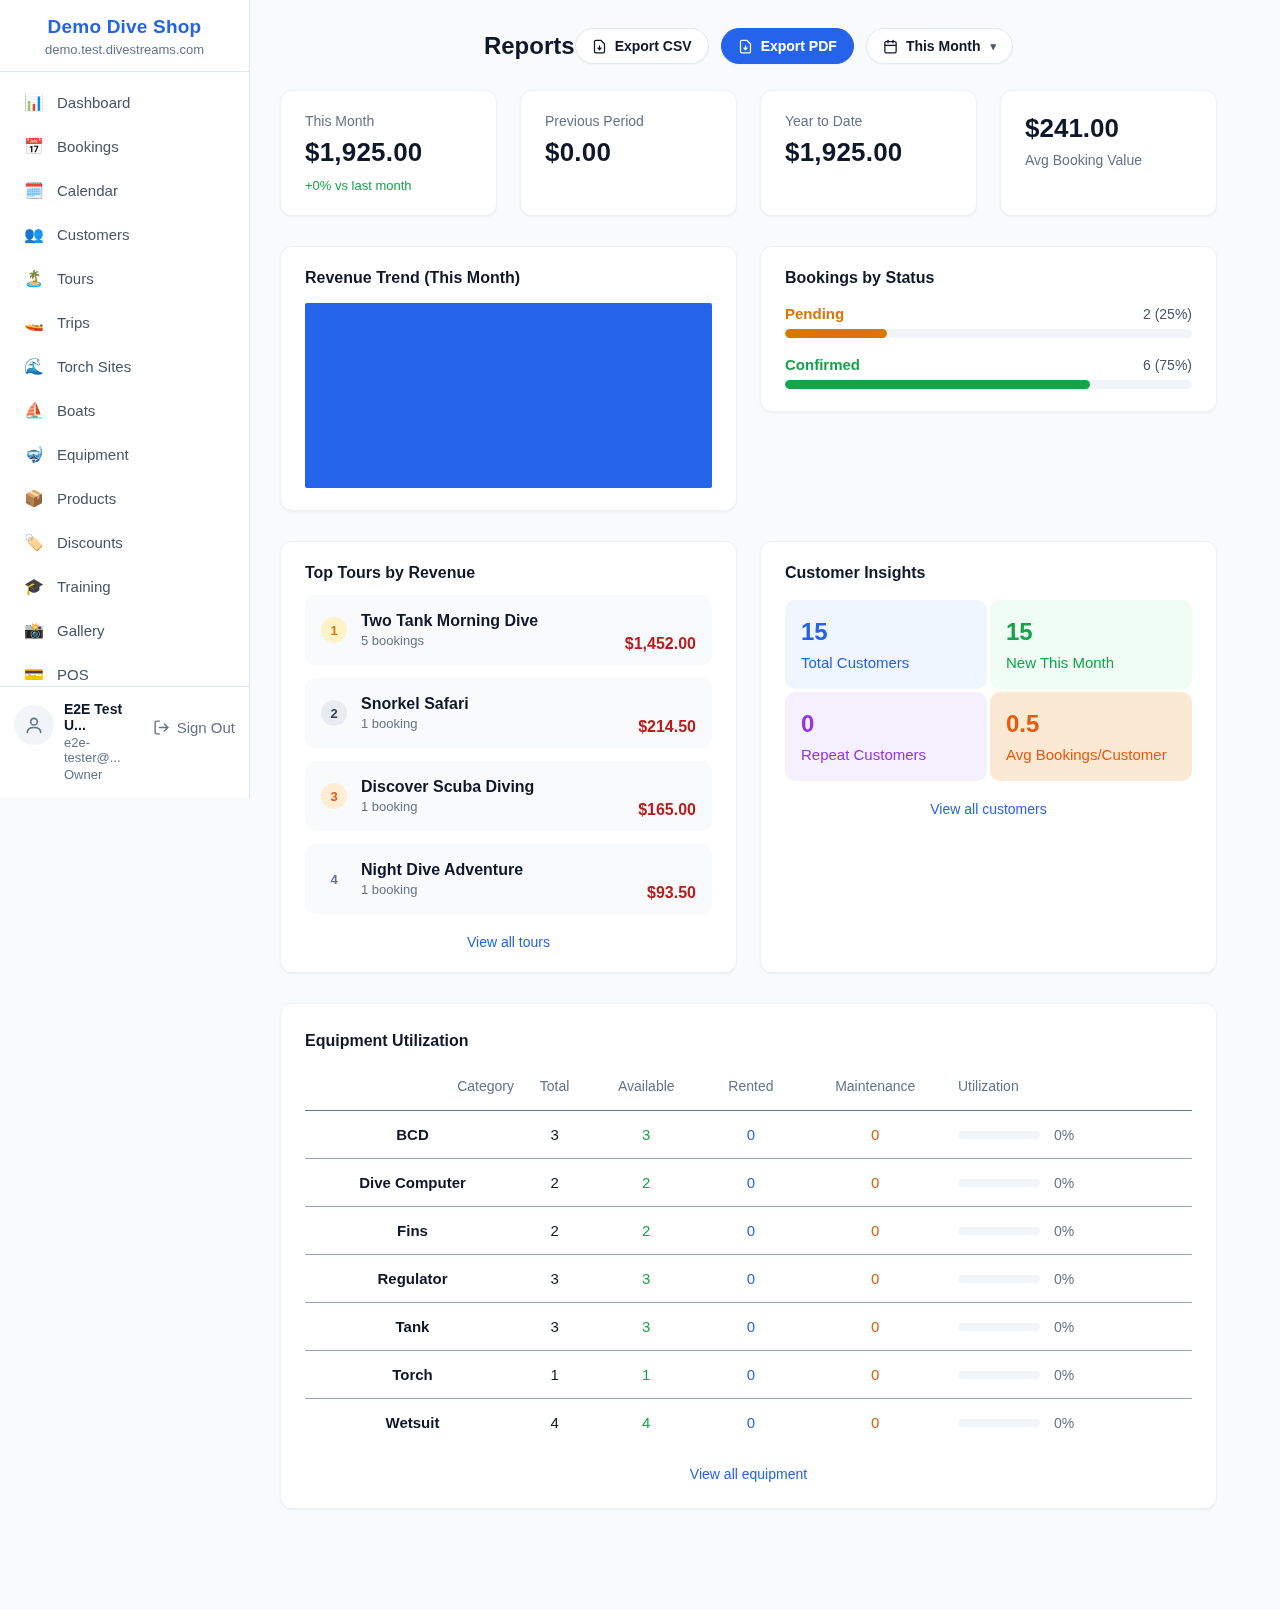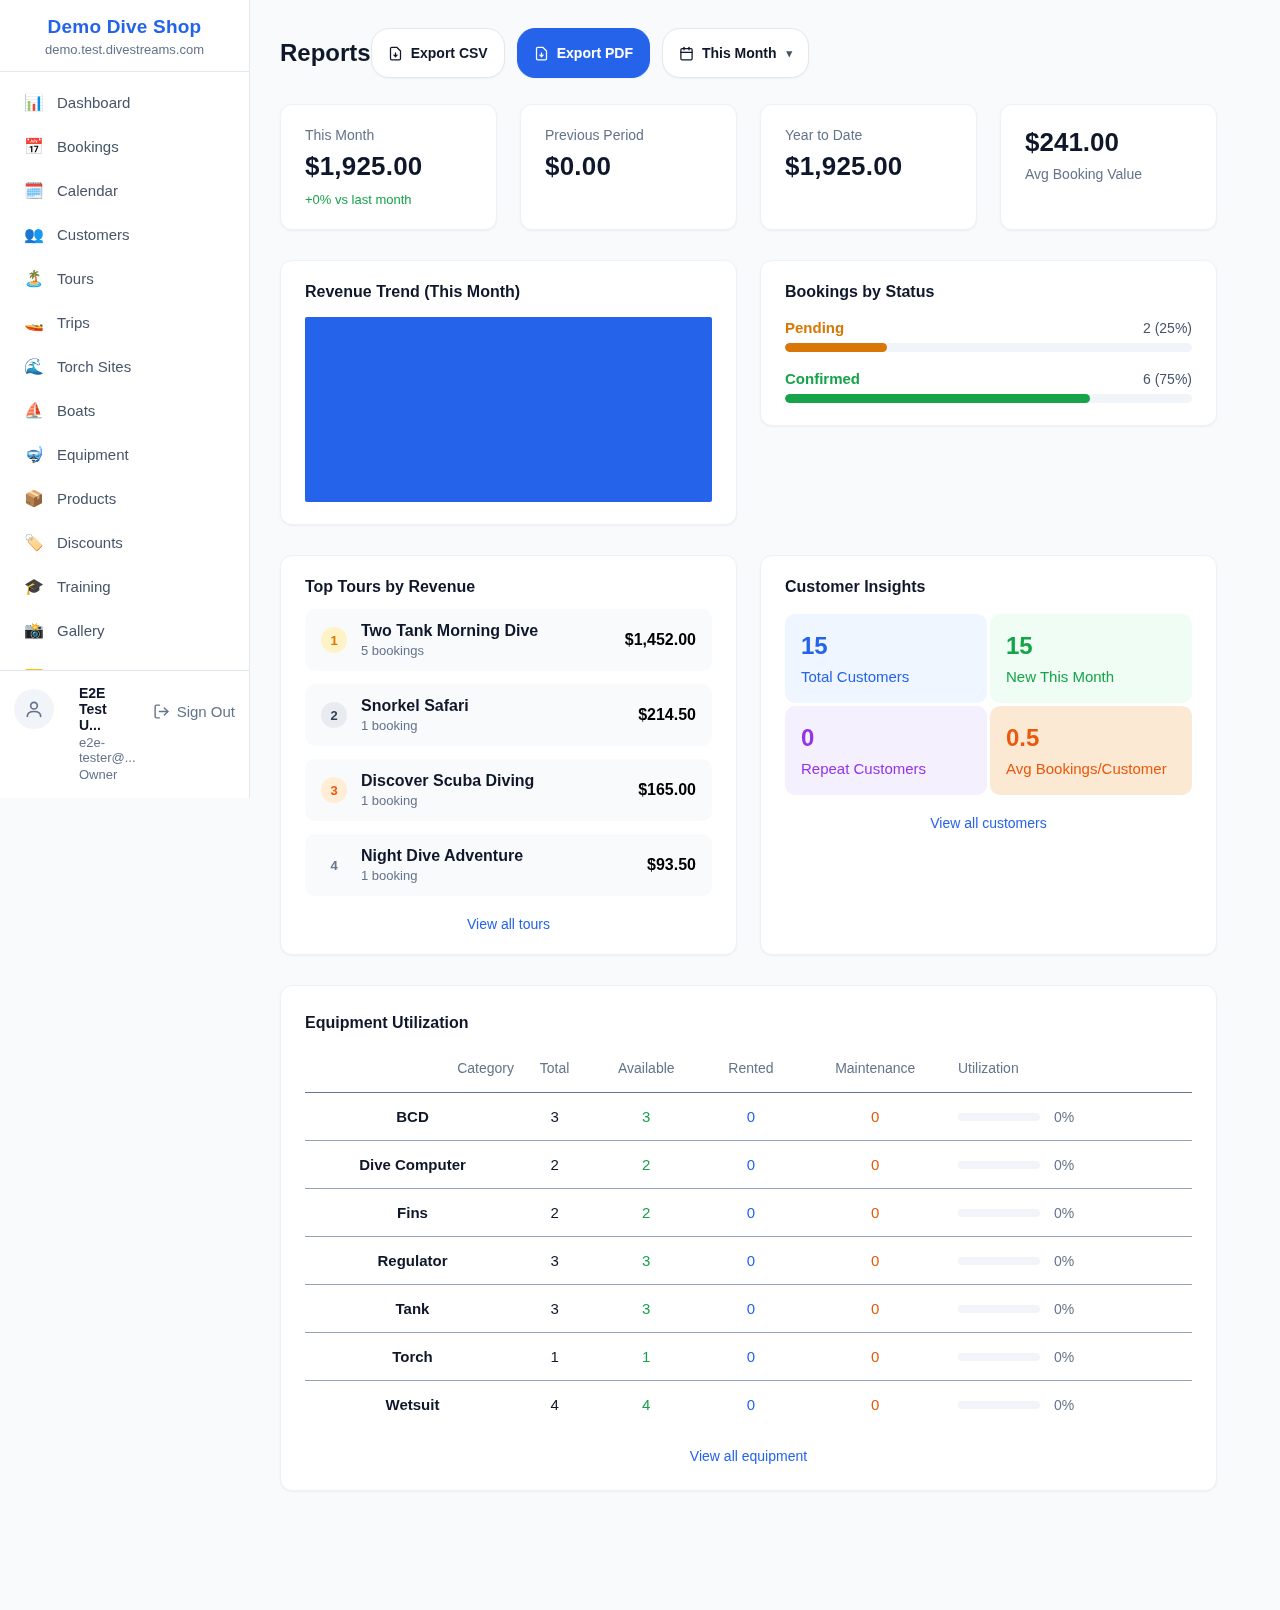--- a/index.html
+++ b/index.html
@@ -20,44 +20,44 @@
   .brand-sub { color:#64748b; font-size:13px; margin-top:4px; }
   .nav { padding:12px 12px 0; flex:1; overflow:hidden; }
   .nav-item {
     display:flex; align-items:center; gap:13px;
     padding:9px 12px; margin-bottom:7px; border-radius:8px;
     color:#475569; font-size:15px; cursor:pointer;
   }
   .nav-item .ni { width:20px; font-size:16px; text-align:center; flex:0 0 20px; }
   .user-panel {
     border-top:1px solid #e2e8f0; padding:12px 14px 16px;
-    display:flex; align-items:flex-start; gap:25px;
+    display:flex; align-items:flex-start; gap:10px;
   }
   .avatar {
     width:40px; height:40px; border-radius:50%; background:#f1f5f9;
     display:flex; align-items:center; justify-content:center; flex:0 0 40px;
     margin-top:6px;
   }
   .user-meta { flex:1; min-width:0; }
   .user-name { font-size:14px; font-weight:700; color:#0f172a; margin-top:2px; }
   .user-email { font-size:13px; color:#64748b; margin-top:2px; }
   .user-role { font-size:13px; color:#64748b; margin-top:2px; }
   .signout {
     display:flex; align-items:center; gap:7px; color:#64748b; font-size:15px;
     cursor:pointer; margin-top:20px; white-space:nowrap;
   }
   
   .main { position:absolute; left:250px; top:0; width:1030px; padding:28px 63px 40px 30px; }
-  .page-head { display:flex; align-items:center; justify-content:flex-start; margin-bottom:26px; }
+  .page-head { display:flex; align-items:center; justify-content:center; margin-bottom:26px; }
   .page-title { font-size:24px; font-weight:800; color:#0f172a; }
   .head-actions { display:flex; gap:12px; }
   .btn {
     display:flex; align-items:center; gap:8px;
     border:1px solid #e2e8f0; background:#fff; border-radius:18px;
-    padding:16px 16px; font-size:14px; font-weight:700; color:#0f172a;
+    padding:9px 16px; font-size:14px; font-weight:700; color:#0f172a;
     cursor:pointer; box-shadow:0 1px 2px rgba(15,23,42,.04);
   }
   .btn-primary { background:#2563eb; border-color:#2563eb; color:#fff; }
   .chev { font-size:11px; color:#475569; margin-left:2px; }
   .card {
     background:#fff; border:1px solid #eef2f6; border-radius:12px;
     box-shadow:0 1px 2px rgba(15,23,42,.05); padding:22px 24px;
   }
   
   .stat-grid { display:grid; grid-template-columns:repeat(4,1fr); gap:23px; margin-bottom:30px; }
@@ -91,21 +91,21 @@
     display:flex; align-items:center; justify-content:center;
     font-size:13px; font-weight:700; color:#475569;
   }
   .rank-1 { background:#fef3c7; color:#d97706; }
   .rank-2 { background:#e8ecf1; color:#334155; }
   .rank-3 { background:#ffedd5; color:#ea580c; }
   .rank-4 { background:transparent; color:#64748b; }
   .tour-info { flex:1; min-width:0; }
   .tour-title { font-size:16px; font-weight:700; color:#0f172a; }
   .tour-sub { font-size:13px; color:#64748b; margin-top:3px; }
-  .tour-amount { font-size:16px; font-weight:800; color:#000000; white-space:nowrap; }
+  .tour-amount { font-size:16px; font-weight:800; color:#b91c1c; white-space:nowrap;margin-top:28px; }
   .view-link { display:block; text-align:center; color:#2563eb; font-size:14px; margin-top:20px; cursor:pointer; text-decoration:none; }
   
   .tile-grid { display:grid; grid-template-columns:1fr 1fr; gap:3px; margin-top:18px; }
   .tile { border-radius:10px; padding:18px 16px; }
   .tile .t-val { font-size:24px; font-weight:800; }
   .tile .t-lab { font-size:15px; margin-top:8px; }
   .tile-blue { background:#eff6ff; } .tile-blue .t-val,.tile-blue .t-lab { color:#2563eb; }
   .tile-green { background:#f0fdf4; } .tile-green .t-val,.tile-green .t-lab { color:#16a34a; }
   .tile-purple { background:#f5f0fd; } .tile-purple .t-val,.tile-purple .t-lab { color:#9333ea; }
   .tile-orange { background:#fce9d4; } .tile-orange .t-val,.tile-orange .t-lab { color:#ea580c; }

